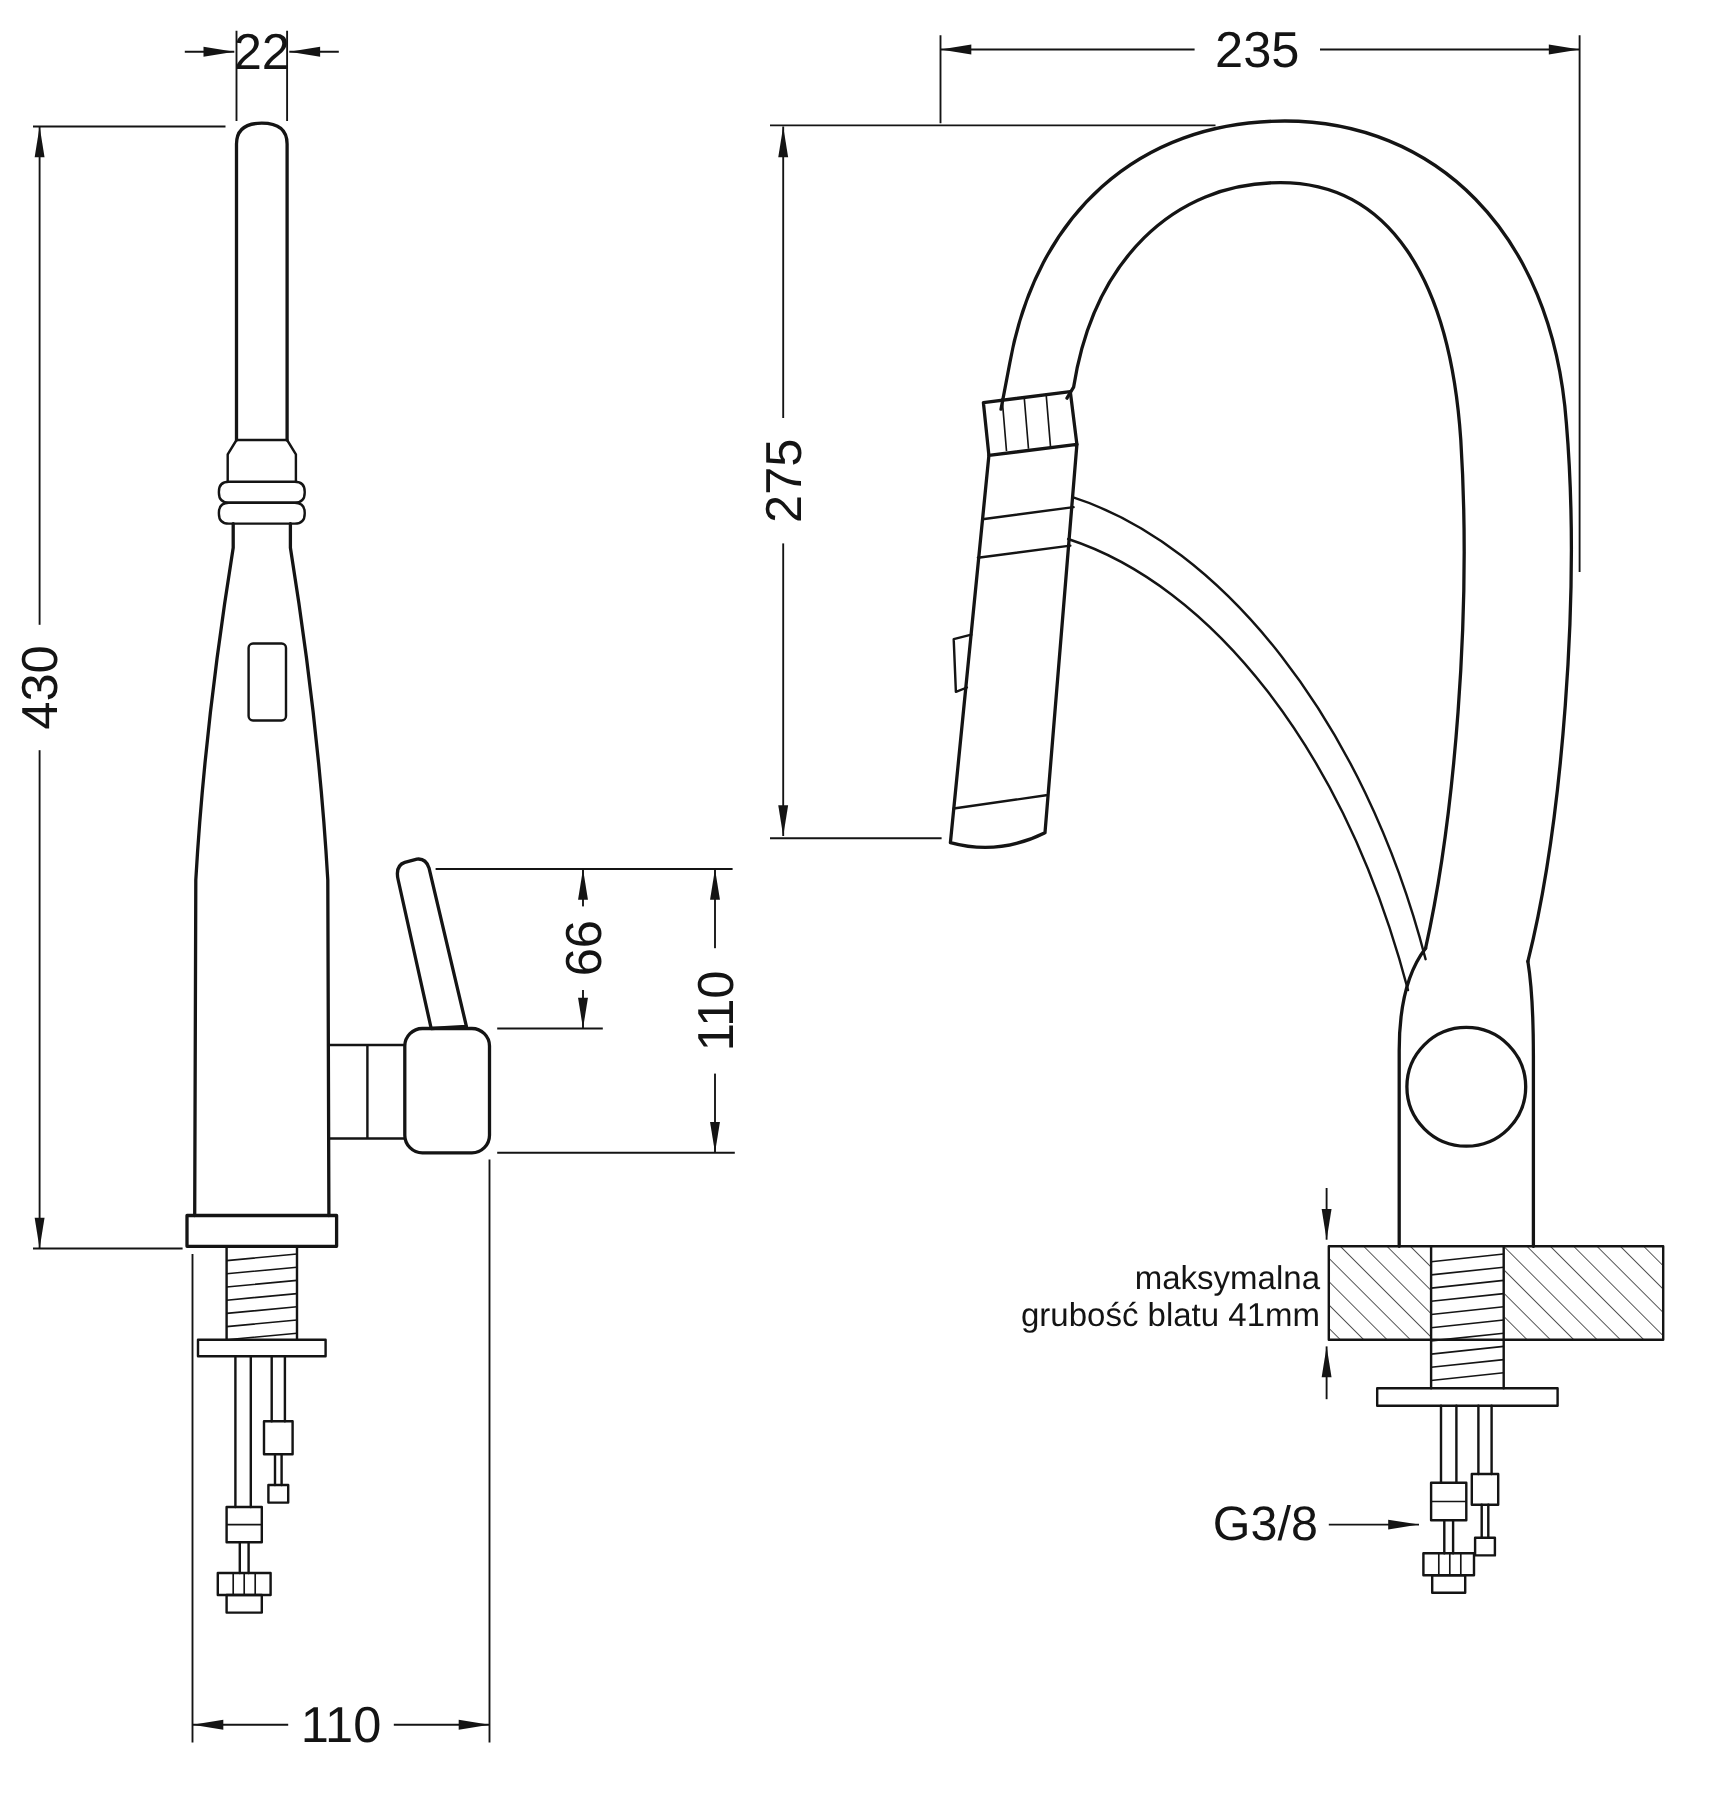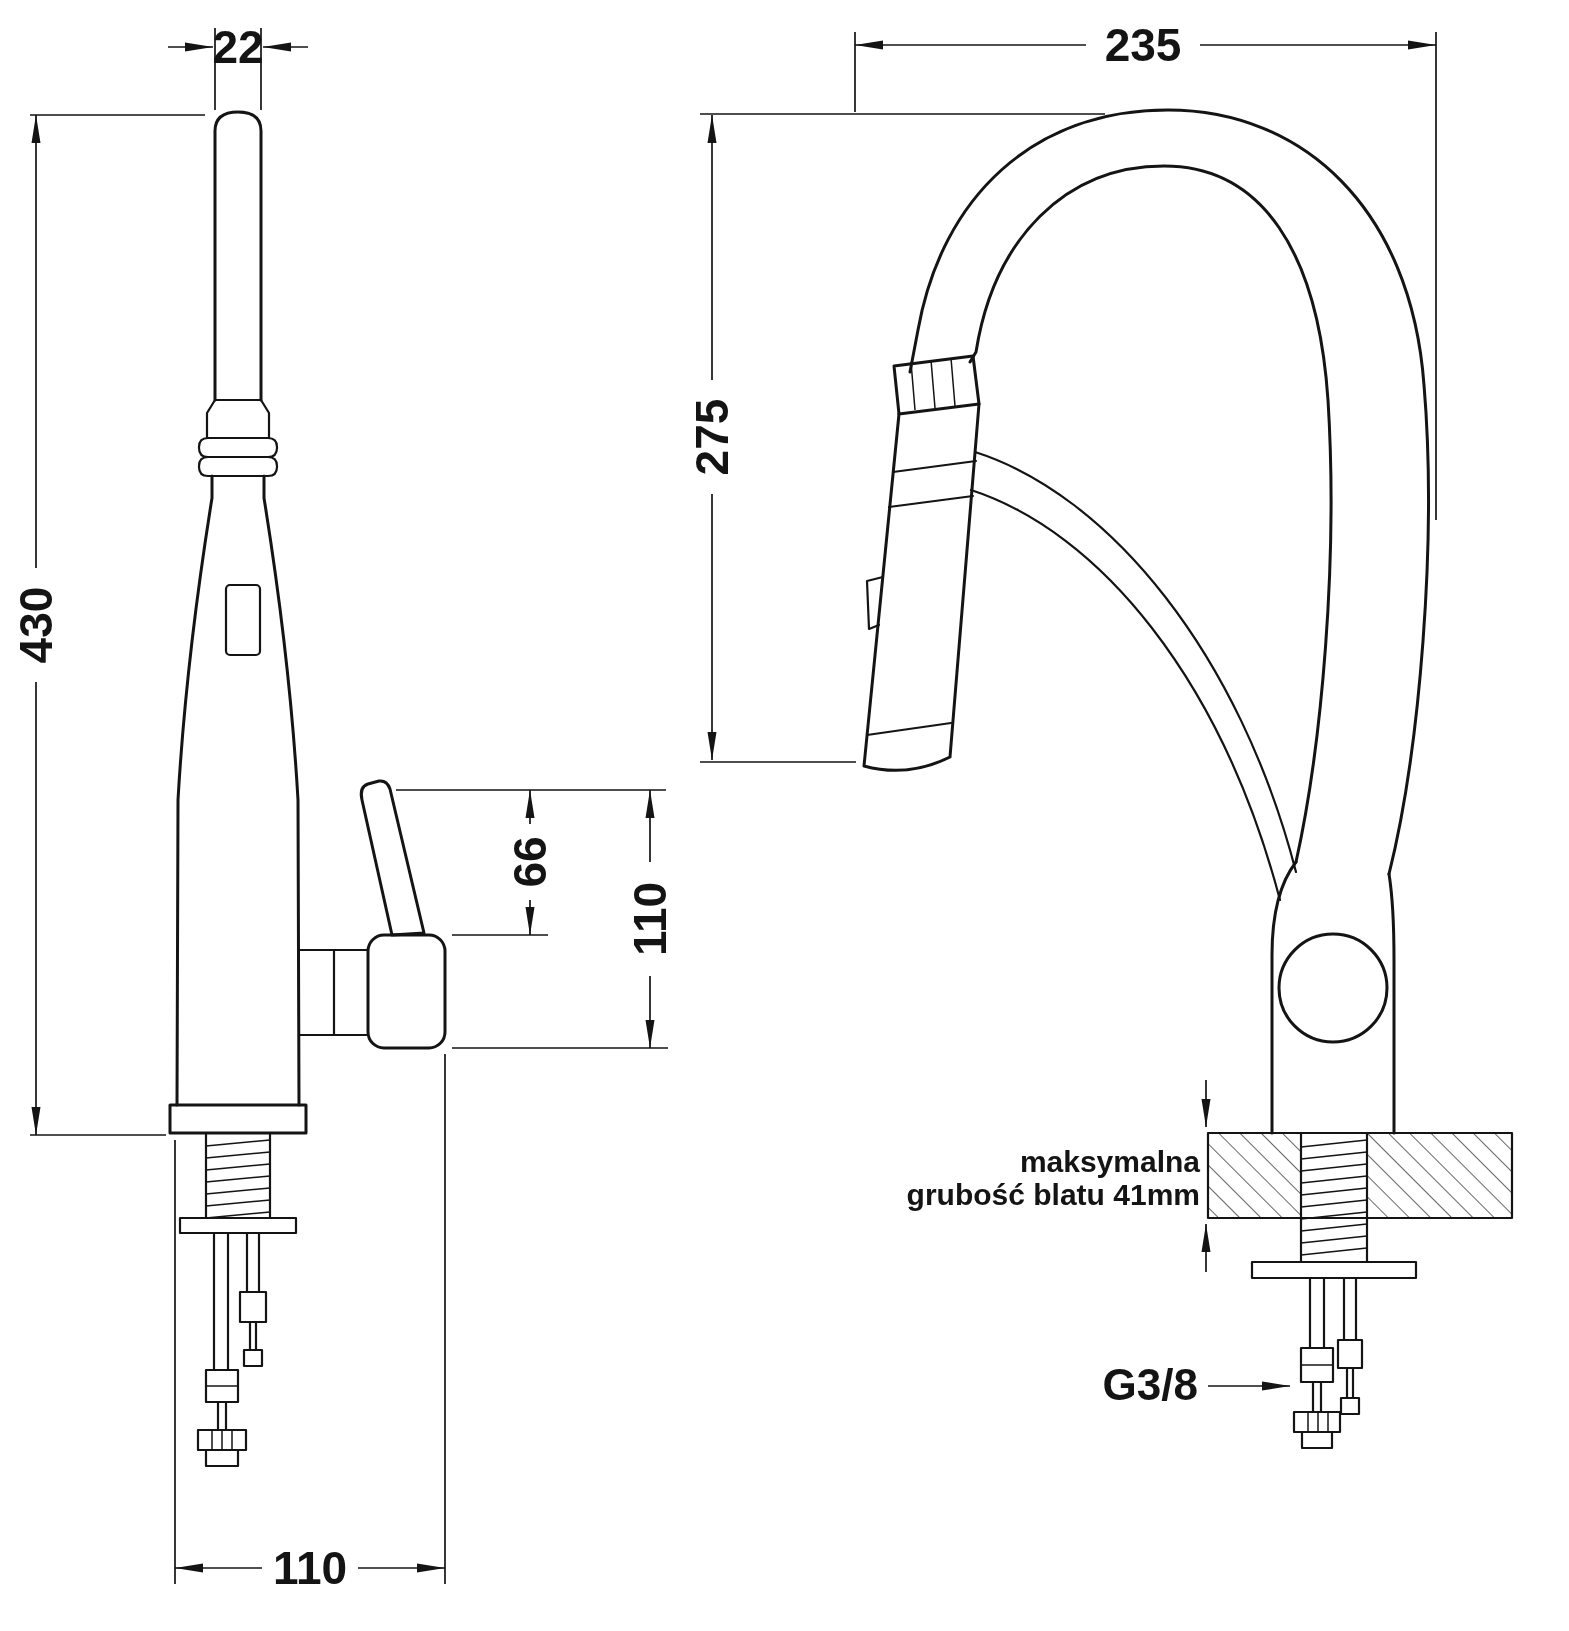--- a/index.html
+++ b/index.html
@@ -1,17 +1,17 @@
 <!DOCTYPE html>
 <html><head>
 <meta charset="utf-8">
 <style>
   html,body{margin:0;padding:0;background:#ffffff;}
   .stage{width:1569px;height:1631px;position:relative;background:#fff;overflow:hidden;
-         font-family:"Liberation Sans",sans-serif;font-weight:bold;}
+         font-family:"Liberation Sans",sans-serif;}
   svg{display:block;}
   .ol{fill:none;stroke:#141414;stroke-width:3;stroke-linecap:round;stroke-linejoin:round;}
   .ol2{fill:none;stroke:#141414;stroke-width:2.2;stroke-linecap:round;stroke-linejoin:round;}
   .thread{fill:none;stroke:#141414;stroke-width:1.5;}
   .dim{fill:none;stroke:#141414;stroke-width:1.7;}
   .bg{fill:#ffffff;stroke:none;}
   .dimtxt{fill:#141414;font-family:"Liberation Sans",sans-serif;font-size:46px;
           text-anchor:middle;dominant-baseline:central;}
   .smalltxt{fill:#141414;font-family:"Liberation Sans",sans-serif;font-size:30px;
           text-anchor:end;}

